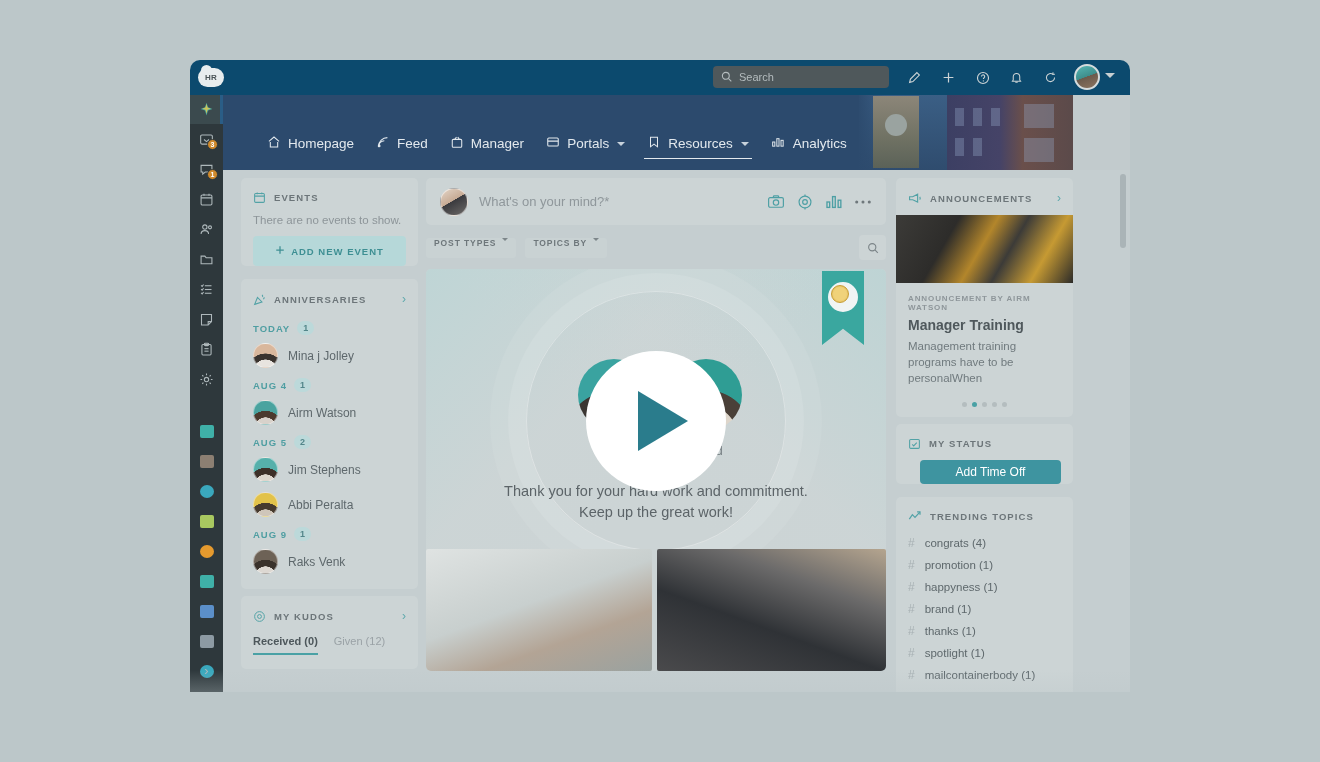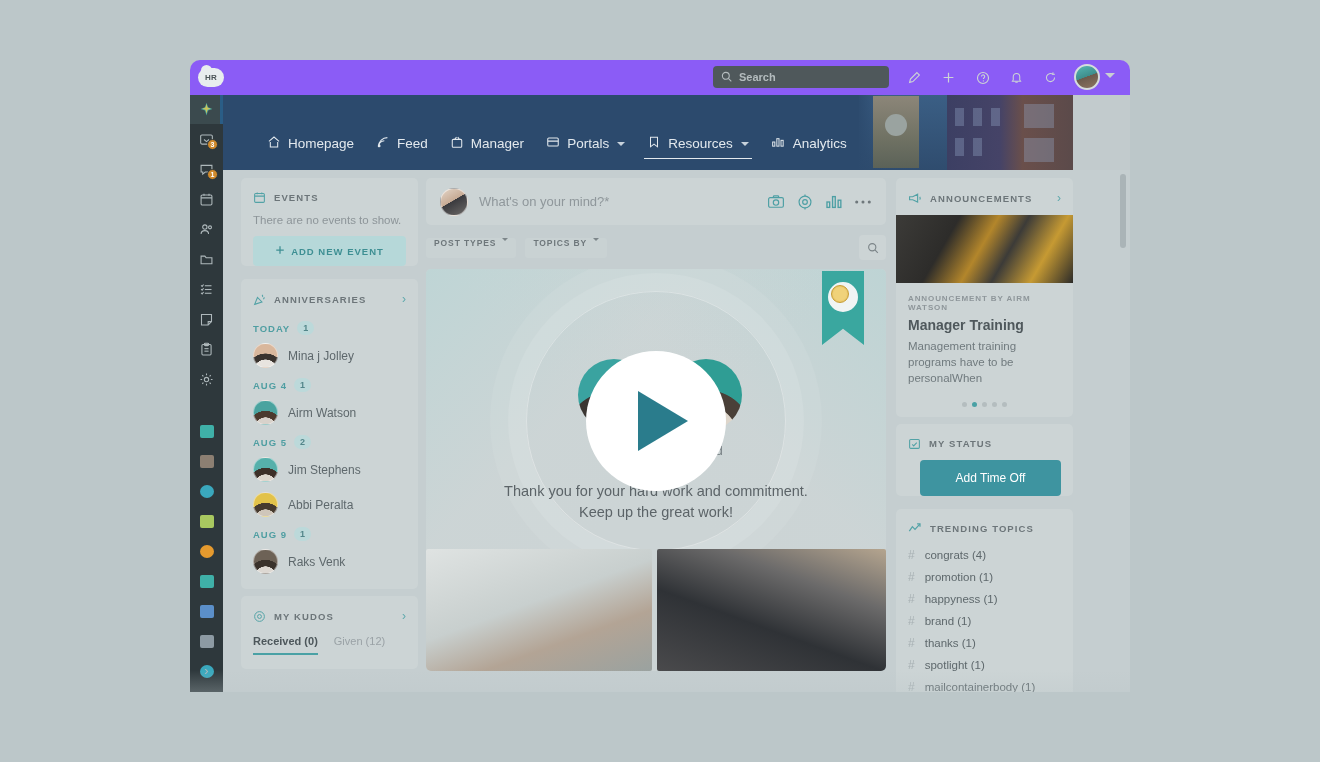--- a/index.html
+++ b/index.html
@@ -15,21 +15,21 @@
     width: 940px; height: 632px;
     border-radius: 10px 10px 0 0;
     overflow: hidden;
     background: #c2cbcd;
   }
 
   
   #topbar {
     position: absolute; left: 0; top: 0;
     width: 940px; height: 35px;
-    background: #8b5cf6;
+    background: #0c4a6e;
     display: flex; align-items: center;
     z-index: 40;
   }
   #hr-logo {
     position: absolute; left: 8px; top: 8px;
     width: 26px; height: 19px;
     background: #e8edee;
     border-radius: 11px;
     display: flex; align-items: center; justify-content: center;
     font-size: 8px; font-weight: bold; color: #4a5356;
@@ -37,21 +37,21 @@
   }
   #hr-logo:before {
     content: ""; position: absolute; left: 3px; top: -3px;
     width: 11px; height: 11px; background: #e8edee; border-radius: 50%;
   }
   #hr-logo span { position: relative; z-index: 2; }
   #search-box {
     position: absolute; left: 523px; top: 6px;
     width: 176px; height: 22px;
     background: #4f585b; border-radius: 4px;
-    display: flex; align-items: center; padding: 0 8px; gap: 7px; font-weight: bold;
+    display: flex; align-items: center; padding: 0 8px; gap: 7px;
   }
   #search-box .ph { color: #b4bcbe; font-size: 11px; }
   .tb-icon {
     position: absolute; top: 8px; width: 19px; height: 19px;
     display: flex; align-items: center; justify-content: center;
     color: #ccd3d5;
   }
   #avatar-top {
     position: absolute; left: 884px; top: 4px;
     width: 26px; height: 26px; border-radius: 50%;
@@ -322,21 +322,21 @@
     font-size: 8px; letter-spacing: .9px; font-weight: bold; color: #8e969a;
     text-transform: uppercase;
   }
   #ann-title { font-size: 14px; font-weight: bold; color: #4f585c; margin-top: 5px; }
   #ann-desc { font-size: 11.5px; color: #707a7e; margin-top: 5px; line-height: 16px; }
   #ann-dots { display: flex; gap: 5px; justify-content: center; padding: 7px 0 10px 0; }
   .dot { width: 5px; height: 5px; border-radius: 50%; background: #b4bdbf; }
   .dot.on { background: #4aa1a5; }
 
   #add-timeoff {
-    margin: 0 12px 13px 24px; height: 36px; border-radius: 4px;
+    margin: 0 12px 13px 24px; height: 24px; border-radius: 4px;
     background: #3e94a0; color: #fff; font-size: 12px;
     display: flex; align-items: center; justify-content: center;
   }
   .trend-row { display: flex; align-items: center; gap: 10px; padding: 4px 12px; }
   .trend-hash { color: #a8b1b4; font-size: 12px; }
   .trend-name { font-size: 11.5px; color: #5e686c; }
 
   #fade-bottom {
     position: absolute; left: 0; bottom: 0; width: 1320px; height: 92px;
     background: linear-gradient(180deg, rgba(188,199,201,0) 0%, rgba(188,199,201,1) 78%);

